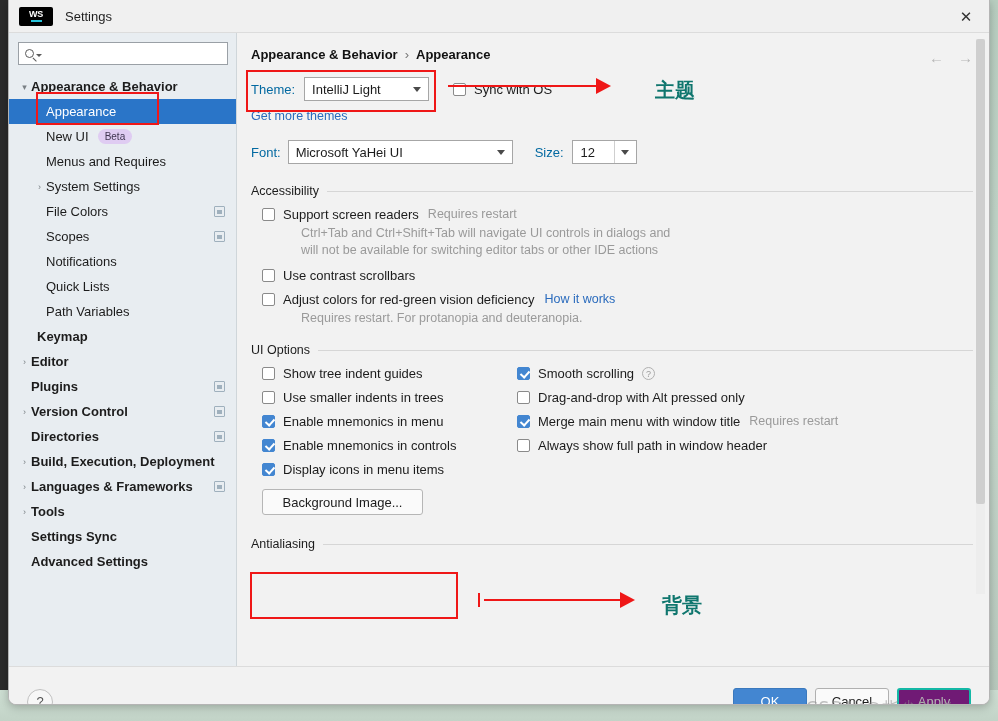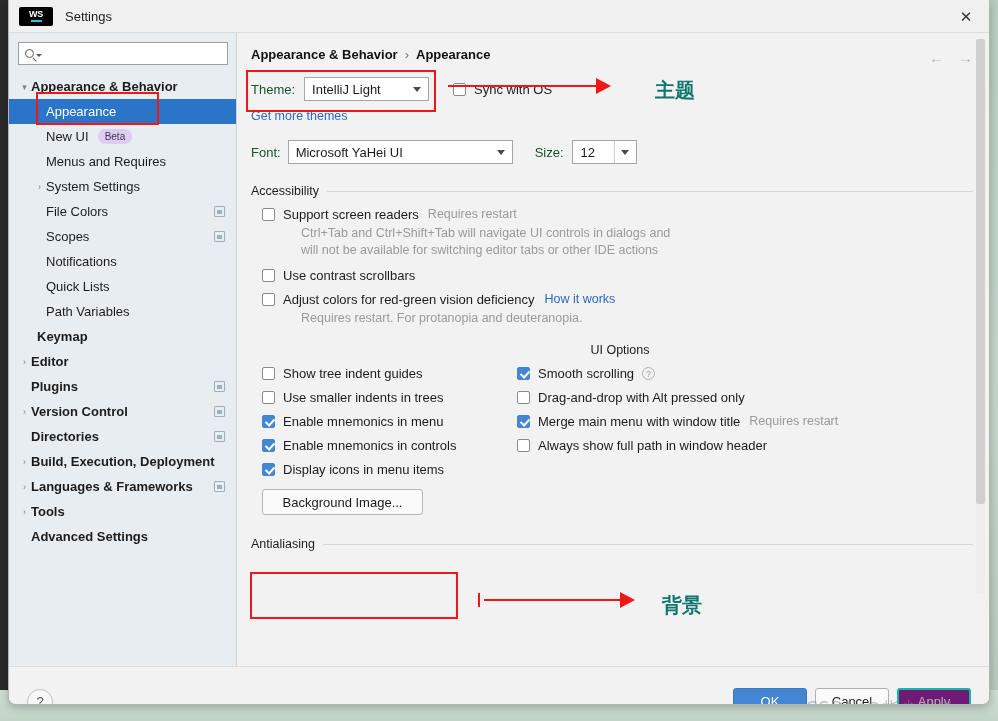--- a/index.html
+++ b/index.html
@@ -119,21 +119,21 @@
   #breadcrumb {
     font-size:13px; font-weight:bold; color:#111;
     padding:14px 0 0 14px; display:flex; align-items:center; gap:7px;
   }
   #breadcrumb .sep { color:#777; font-weight:normal; }
   #navbtns { position:absolute; right:16px; top:16px; display:flex; gap:14px; }
   .navarrow { color:#b7b7b7; font-size:15px; cursor:default; }
 
   .row { display:flex; align-items:center; }
   #theme-row { margin:12px 0 0 14px; height:30px; }
-  .lbl { font-size:13px; color:#14532d; }
+  .lbl { font-size:13px; color:#0369a1; }
   .combo {
     height:24px; background:#fff; border:1px solid #a6a6a6;
     display:flex; align-items:center; padding:0 0 0 7px;
     font-size:13px; color:#1c1c1c; position:relative;
   }
   .combo .carr {
     margin-left:auto; width:22px; display:flex; align-items:center; justify-content:center;
   }
   .tri-down {
     width:0;height:0;border-left:4.5px solid transparent;border-right:4.5px solid transparent;
@@ -356,20 +356,24 @@
             <span class="cfg-icon">
               <i></i>
             </span>
           </div>
           <div class="node bold" style="padding-left: 9px;">
             <span class="twisty">›</span>
             <span class="nlabel">Tools</span>
           </div>
           <div class="node bold" style="padding-left: 9px;">
             <span class="twisty"></span>
+            <span class="nlabel">Settings Sync</span>
+          </div>
+          <div class="node bold" style="padding-left: 9px;">
+            <span class="twisty"></span>
             <span class="nlabel">Advanced Settings</span>
           </div>
         </div>
     </div>
 
     <div id="content">
 
       <div id="breadcrumb">
         <span>Appearance &amp; Behavior</span>
         <span class="sep">›</span>
@@ -431,21 +435,21 @@
             <span class="cbtext">Use contrast scrollbars</span>
           </div>
           <div class="cb-row">
             <div class="cbx"></div>
             <span class="cbtext">Adjust colors for red-green vision deficiency</span>
             <span class="link">How it works</span>
           </div>
           <div class="desc">Requires restart. For protanopia and deuteranopia.</div>
         </div>
 
-      <div class="section" style="margin-top:16px;flex-direction:column;">
+      <div class="section" style="margin-top:16px;">
         <span class="stitle">UI Options</span>
         <span class="sline"></span>
       </div>
       <div id="uiopts">
         <div id="ui-left">
             <div class="cb-row">
               <div class="cbx"></div>
               <span class="cbtext">Show tree indent guides</span>
             </div>
             <div class="cb-row">

